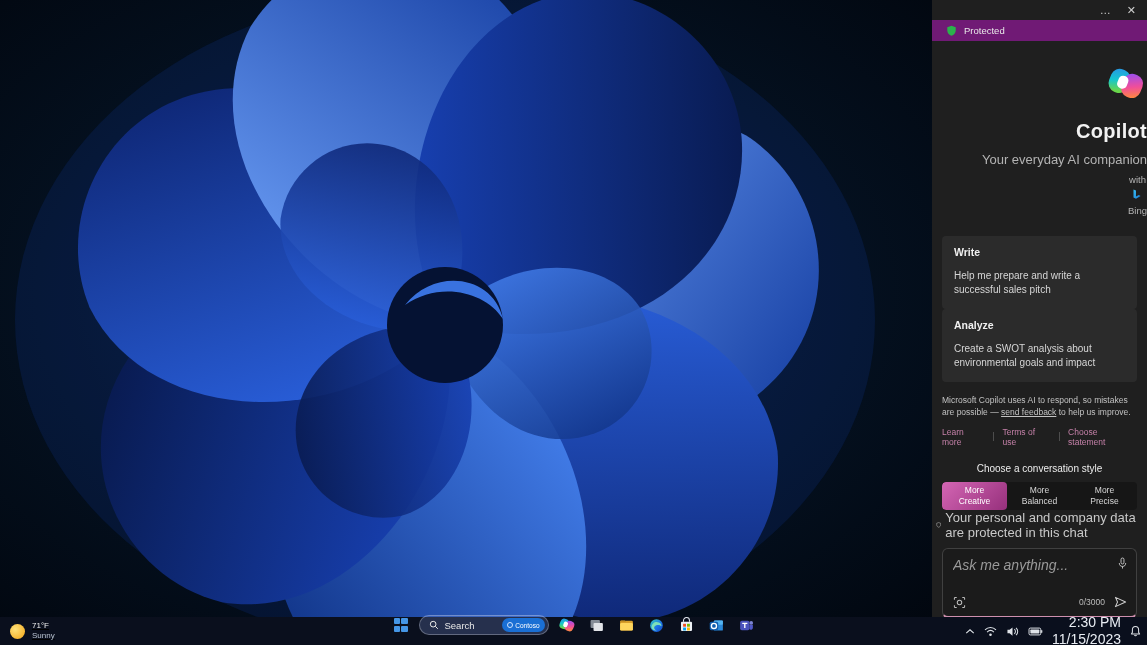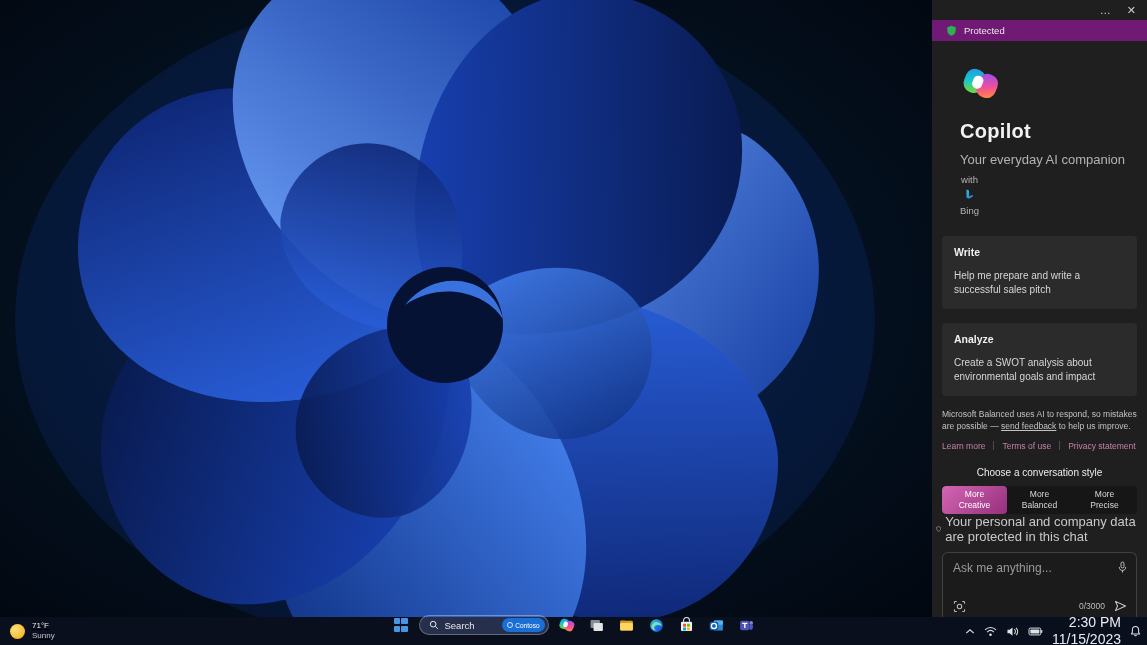--- a/index.html
+++ b/index.html
@@ -15,27 +15,27 @@
   .panel { position:absolute; left:932px; top:0; width:215px; height:617px;
     background:#1f1f1f; color:#e6e6e6; display:flex; flex-direction:column; }
   .panel-topbar { height:20px; display:flex; align-items:center; justify-content:flex-end;
     gap:16px; padding:0 11px; flex:none; }
   .wc-btn { color:#cfcfcf; font-size:11px; line-height:1; cursor:pointer; background:none; border:none;
     font-family:inherit; }
   .protected-bar { height:21px; background:#701a75; display:flex; align-items:center;
     gap:7px; padding:0 14px; flex:none; }
   .protected-bar span { font-size:9.5px; color:#e8e8e8; }
 
-  .brand { text-align:left; margin-top:24px; flex:none;padding-left:28px; }
+  .brand { text-align:right; margin-top:24px; flex:none;padding-left:28px; }
   .brand-title { font-size:20px; font-weight:700; color:#f2f2f2; margin-top:14px; letter-spacing:.3px; }
   .brand-tagline { font-size:13px; color:#b3b3b3; margin-top:9px; }
   .brand-with { font-size:9.5px; color:#b3b3b3; margin-top:7px; display:inline-flex;
     align-items:center; gap:4px;flex-direction:column; }
 
-  .cards { margin:20px 10px 0; display:flex; flex-direction:column; gap:14px; flex:none; }
+  .cards { margin:20px 10px 0; display:flex; flex-direction:column; gap:0; flex:none; }
   .card { background:#2b2b2b; border-radius:4px; padding:10px 12px 12px; cursor:pointer; }
   .card-title { font-size:10.5px; font-weight:700; color:#f0f0f0; }
   .card-body { font-size:10px; color:#d6d6d6; line-height:1.4; margin-top:11px; }
 
   .disclaimer { margin:12px 10px 0; font-size:8.5px; color:#c2c2c2; line-height:1.45; flex:none; }
   .disclaimer a { color:#c2c2c2; text-decoration:underline; cursor:pointer; }
 
   .footer-links { margin:8px 10px 0; display:flex; align-items:center; gap:8px; flex:none; }
   .footer-links a { font-size:8.5px; color:#c480a8; text-decoration:none; cursor:pointer; }
   .flink-sep { width:1px; height:9px; background:#4d4d4d; }
@@ -48,21 +48,21 @@
     font-family:inherit; }
   .style-tab.selected { background:linear-gradient(135deg,#d466b4,#96307c); border-radius:4px; color:#fff; }
 
   .panel-spacer { flex:1; }
 
   .privacy-note { display:flex; align-items:center; justify-content:center; gap:4px;
     padding:0 4px; font-size:13px; color:#c9c9c9; flex:none; }
   .composer { margin:8px 10px 8px; height:70px; background:#1b1b1b; border:1px solid #404040;
     border-bottom:2px solid #cf8fae; border-radius:6px; position:relative; flex:none; }
   .composer input { position:absolute; left:10px; top:8px; right:44px; background:transparent;
-    border:none; outline:none; color:#e6e6e6; font-size:12px; font-family:inherit; }
+    border:none; outline:none; color:#e6e6e6; font-size:14px; font-family:inherit;font-style:italic; }
   .composer input::placeholder { color:#9a9a9a; }
   .mic-btn { position:absolute; right:8px; top:8px; background:none; border:none; cursor:pointer; }
   .composer-bottom { position:absolute; left:10px; right:9px; bottom:7px; display:flex;
     align-items:center; justify-content:space-between; }
   .composer-bottom .right { display:flex; align-items:center; gap:9px; }
   .char-counter { font-size:8.5px; color:#bdbdbd; }
   .icon-btn { background:none; border:none; cursor:pointer; display:flex; align-items:center; }
 
   
   .taskbar { position:absolute; left:0; top:617px; width:1147px; height:28px;
@@ -220,28 +220,28 @@
       <div class="card">
         <div class="card-title">Write</div>
         <div class="card-body">Help me prepare and write a successful sales pitch</div>
       </div>
       <div class="card">
         <div class="card-title">Analyze</div>
         <div class="card-body">Create a SWOT analysis about environmental goals and impact</div>
       </div>
     </div>
 
-    <p class="disclaimer"><span>Microsoft Balanced uses AI to respond, so mistakes are possible — </span><a>send feedback</a><span> to help us improve.</span></p>
+    <p class="disclaimer"><span>Microsoft Copilot uses AI to respond, so mistakes are possible — </span><a>send feedback</a><span> to help us improve.</span></p>
 
     <div class="footer-links">
       <a>Learn more</a>
       <i class="flink-sep"></i>
       <a>Terms of use</a>
       <i class="flink-sep"></i>
-      <a>Privacy statement</a>
+      <a>Choose statement</a>
     </div>
 
     <div class="style-heading">Choose a conversation style</div>
     <div class="style-tabs">
       <button class="style-tab selected">
         <span>More</span>
         <span>Creative</span>
       </button>
       <button class="style-tab">
         <span>More</span>

